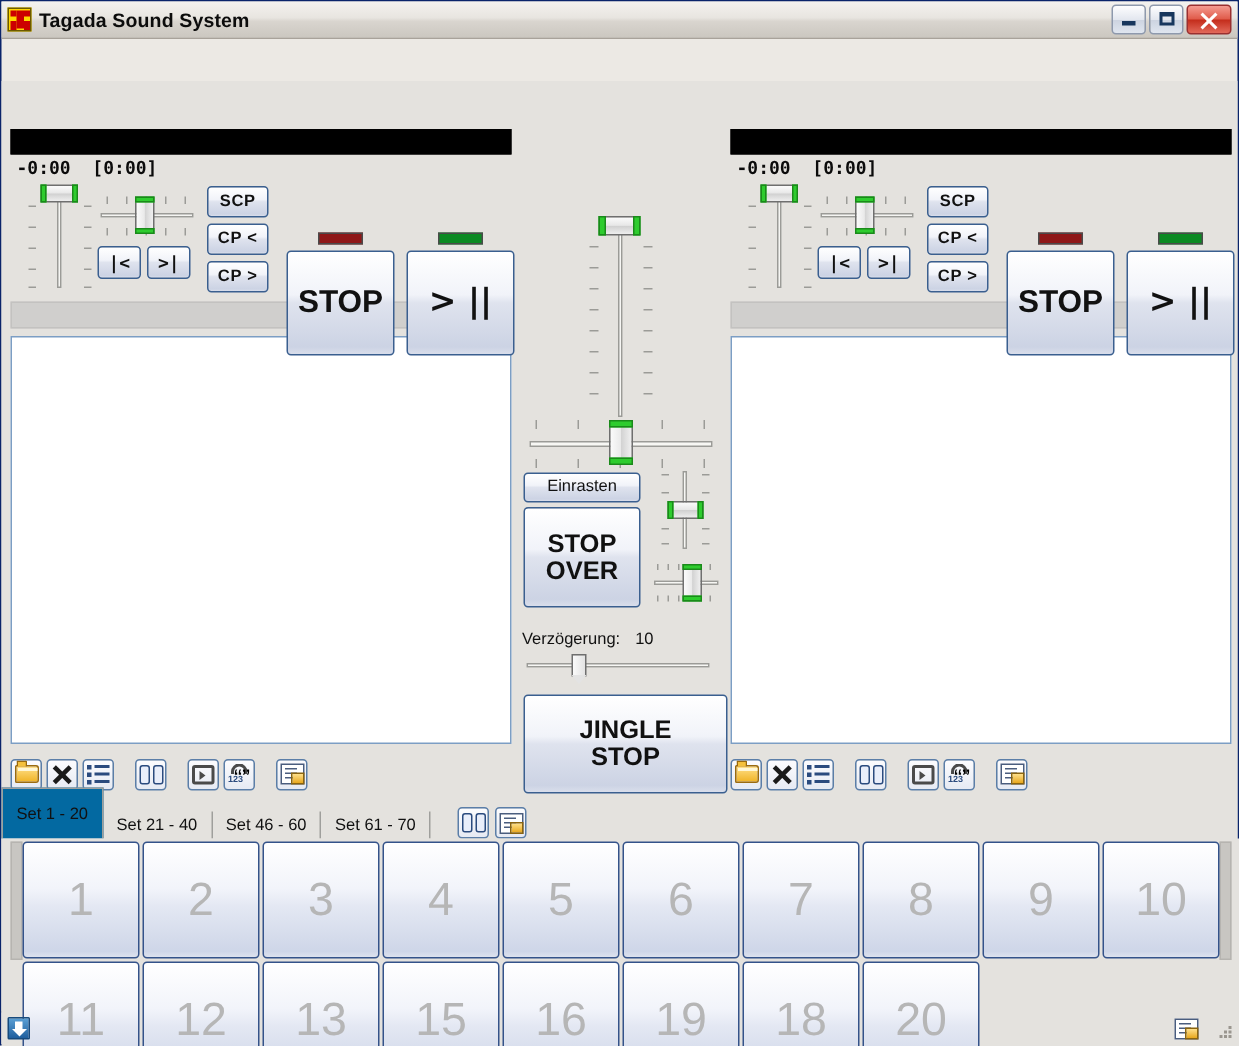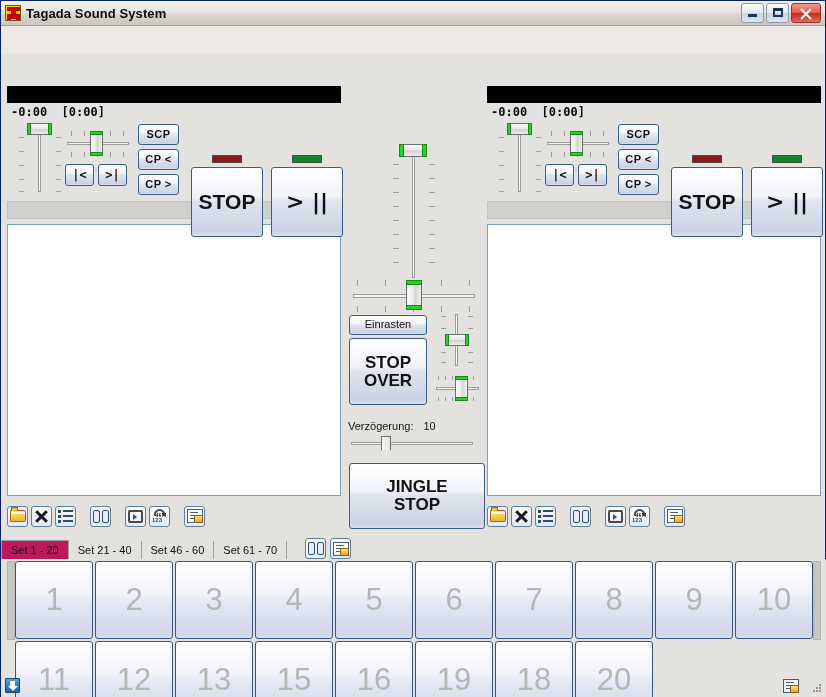--- a/index.html
+++ b/index.html
@@ -232,21 +232,21 @@
   .jingle{position:absolute;left:3px;top:377px;width:136px;height:66px;font-size:17px;font-weight:bold;}
 
   
   .tabstrip{position:absolute;left:0;top:486px;width:826px;height:19px;display:flex;align-items:flex-end;}
   .tab{
     height:18px;min-width:62px;padding:0 9px;box-sizing:border-box;
     font-size:11px;color:#111;display:flex;align-items:center;justify-content:center;
     border-right:1px solid #9f9f9c;cursor:default;white-space:nowrap;
   }
   .tab.active{
-    background:#be185d;border:1px solid #9f9f9c;border-bottom:none;height:19px;font-weight:normal;
+    background:#0369a1;border:1px solid #9f9f9c;border-bottom:none;height:34px;font-weight:normal;
   }
   .tabstrip .tb-icons{display:flex;align-items:center;gap:4px;margin-left:18px;}
 
   
   .padwrap{position:absolute;left:0;top:505px;width:826px;height:165px;background:#e4e2de;}
   .padscrollbar{position:absolute;left:6px;top:2px;width:8px;height:79px;background:#c8c6c2;border:1px solid #b6b4b0;box-sizing:border-box;}
   .padscrollbar.r{left:812px;}
   .padgrid{position:absolute;left:14px;top:2px;width:798px;height:160px;display:grid;grid-template-columns:repeat(10,1fr);grid-template-rows:repeat(2,78px);gap:2px;}
   .pad{
     border:1px solid #34538a;border-radius:3px;box-sizing:border-box;

